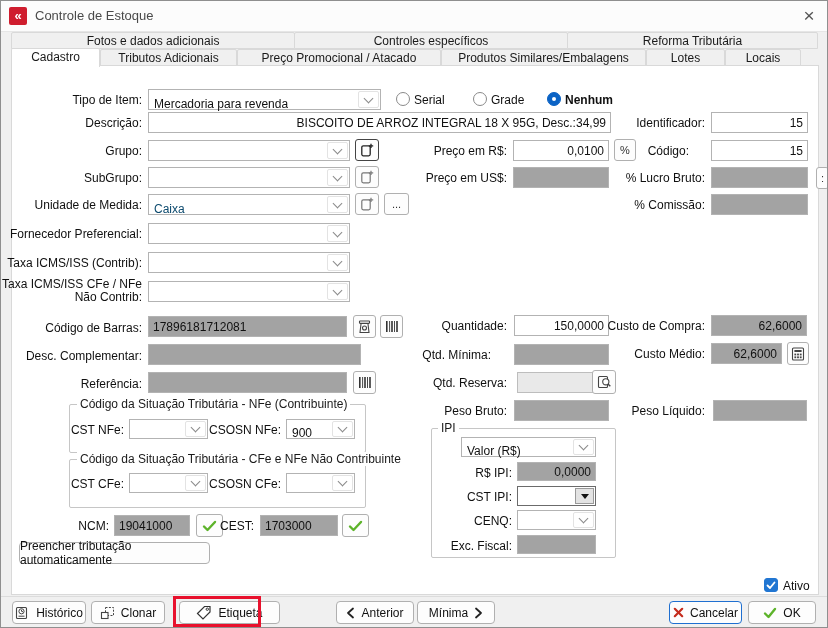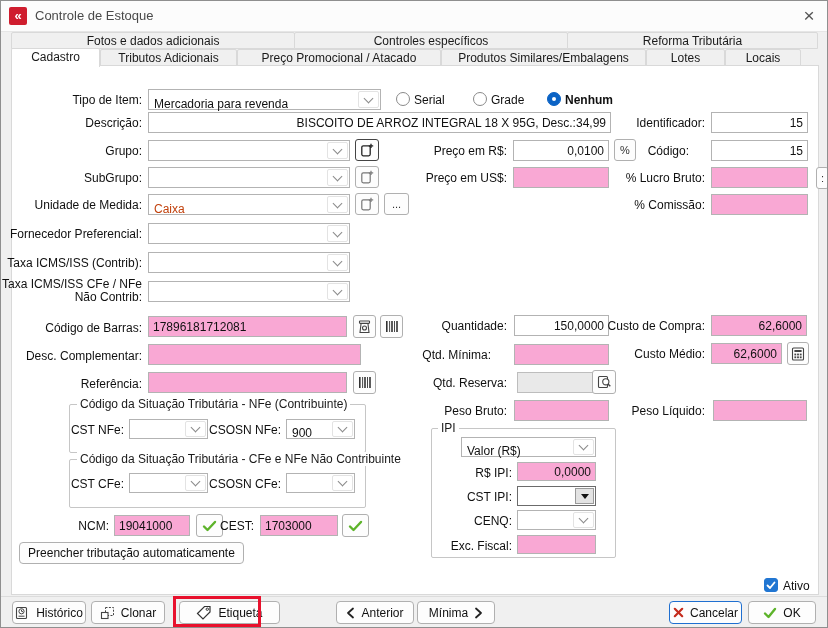--- a/index.html
+++ b/index.html
@@ -12,26 +12,26 @@
   .closebtn{position:absolute;right:6px;top:3px;width:24px;height:24px;display:flex;align-items:center;justify-content:center;font-size:19px;color:#555;cursor:default;}
   
   .tab{position:absolute;height:17px;background:#f0f0f0;border:1px solid #d9d9d9;box-sizing:border-box;font-size:12px;color:#1a1a1a;text-align:center;line-height:16px;border-radius:2px 2px 0 0;}
   .tab.active{background:#fff;border-bottom:none;height:19px;z-index:3;}
   
   .panel{position:absolute;left:10px;top:64px;width:808px;height:530px;background:#fff;border:1px solid #d9d9d9;box-sizing:border-box;z-index:1;}
   
   .lbl{position:absolute;font-size:12px;color:#101010;white-space:nowrap;z-index:2;}
   .rlbl{text-align:right;}
   .inp{position:absolute;height:21px;border:1px solid #b3b3b3;background:#fff;box-sizing:border-box;font-family:"Liberation Sans",sans-serif;font-size:12px;color:#111;padding:0 4px;z-index:2;outline:none;}
-  .blue{background:#f9a8d4;}
+  .blue{background:#a3a3a3;}
   .ral{text-align:right;}
   .disabled{background:#e9e9e9;border-color:#bdbdbd;}
   .combo{position:absolute;height:21px;border:1px solid #b3b3b3;background:#fff;box-sizing:border-box;font-size:12px;color:#111;display:flex;align-items:center;padding:8px 22px 0 5px;z-index:2;}
   .combo .cval{white-space:nowrap;overflow:hidden;}
-  .gray{color:#c2410c;}
+  .gray{color:#0c4a6e;}
   .chevbox{position:absolute;right:1px;top:1px;bottom:1px;width:19px;background:#fff;border:1px solid #e3e3e3;border-radius:2px;display:flex;align-items:center;justify-content:center;}
   .chev{width:6px;height:6px;border-right:1.5px solid #8a8a8a;border-bottom:1.5px solid #8a8a8a;transform:rotate(45deg);margin-top:-3px;}
   .classic{border:1px solid #6b6b6b;}
   .ddbtn{position:absolute;right:1px;top:1px;bottom:1px;width:17px;background:#e3e3e3;border:1px solid #9a9a9a;display:flex;align-items:center;justify-content:center;}
   .tri{width:0;height:0;border-left:4px solid transparent;border-right:4px solid transparent;border-top:5px solid #111;}
   .sqbtn{position:absolute;border:1px solid #b0b0b0;border-radius:3px;background:#fdfdfd;display:flex;align-items:center;justify-content:center;box-sizing:border-box;z-index:2;font-size:11px;color:#333;}
   .sqbtn.dark{border-color:#444;}
   .gbox{position:absolute;border:1px solid #c6c6c6;border-radius:2px;z-index:2;}
   .gtitle{position:absolute;font-size:12px;color:#1a1a1a;background:#fff;padding:0 3px;white-space:nowrap;z-index:3;}
   .radio{position:absolute;width:14px;height:14px;border-radius:50%;border:1px solid #8a8a8a;background:#fff;box-sizing:border-box;z-index:2;}
@@ -283,21 +283,21 @@
       </svg>
   </div>
   <div class="lbl rlbl" style="right:573px;top:518px">CEST:</div>
   <input class="inp blue" style="left: 259px; top: 514px; width: 78px;" value="1703000">
   <div class="sqbtn" style="left:341px;top:513px;width:27px;height:23px">
     <svg width="15" height="12">
         <polyline points="2,6.5 5.5,10 13,2" fill="none" stroke="#5db32a" stroke-width="2.4" stroke-linecap="round" stroke-linejoin="round"></polyline>
       </svg>
   </div>
 
-  <div class="fbtn" style="left:18px;top:541px;width:225px;height:22px">
+  <div class="fbtn" style="left:18px;top:541px;width:191px;height:22px">
       <span>Preencher tributação automaticamente</span>
     </div>
 
   <div class="gbox" style="left:430px;top:427px;width:183px;height:128px"></div>
   <div class="gtitle" style="left:437px;top:420px">IPI</div>
   <div class="combo" style="left:460px;top:436px;width:135px;height:20px">
     <span class="cval">Valor (R$)</span>
     <span class="chevbox">
         <i class="chev"></i>
       </span>

